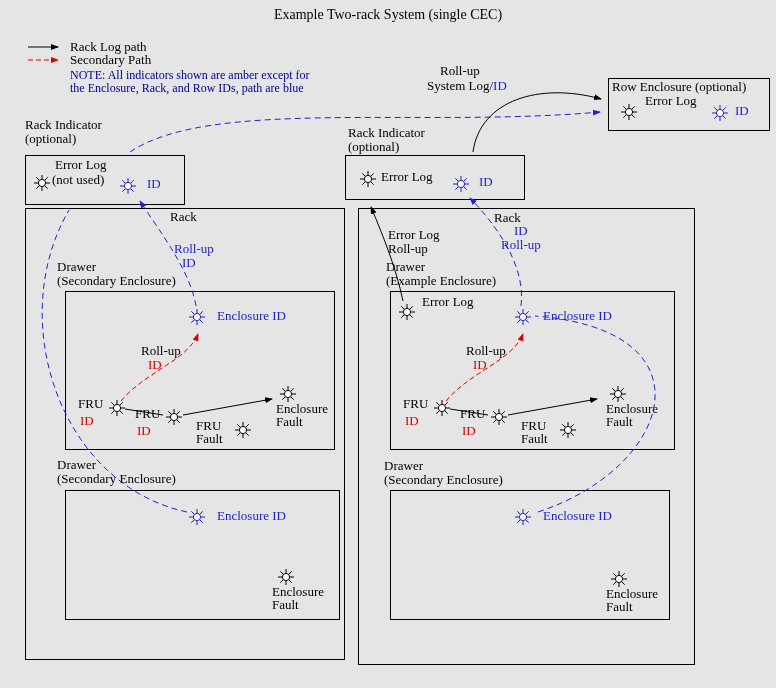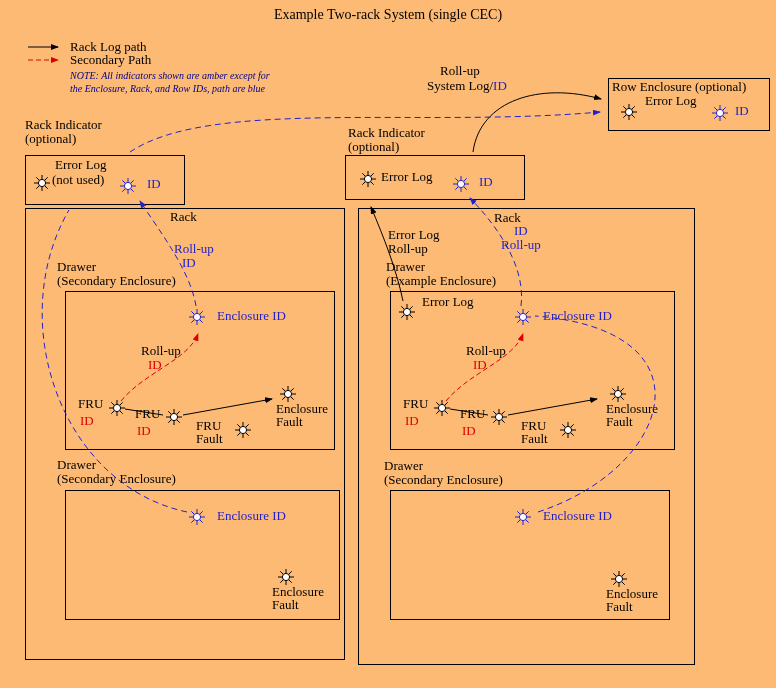--- a/index.html
+++ b/index.html
@@ -1,21 +1,21 @@
 <!DOCTYPE html>
 <html style="--blue: #2222cc; --red: #dd0000;"><head>
 <meta charset="utf-8">
 <style>
   * { margin:0; padding:0; box-sizing:border-box; }
   html,body { background:#fff; }
   body { font-family:"Liberation Serif", serif; color:#000; }
-  .canvas { position:relative; width:776px; height:688px; background:#fdba74; overflow:hidden; }
+  .canvas { position:relative; width:776px; height:688px; background:#e5e5e5; overflow:hidden; }
   .lbl { position:absolute; font-size:13px; line-height:14px; white-space:nowrap; }
   .title { width:776px; text-align:center; font-size:14px; }
-  .small { font-size:10px; line-height:13px;font-style:italic; }
+  .small { font-size:12px; line-height:13px; }
   .note { color:#00008b; }
   .blue { color:var(--blue); }
   .red { color:var(--red); }
   .box { position:absolute; border:1px solid #000; background:transparent; }
   .ind { position:absolute; width:18px; height:18px; color:#000; }
   .blue-ind { color:var(--blue); }
   svg.overlay { position:absolute; left:0; top:0; pointer-events:none; }
   .stk-k { stroke:#000; fill:none; stroke-width:1; }
   .stk-r { stroke:var(--red); fill:none; stroke-width:1; stroke-dasharray:5 3; }
   .stk-b { stroke:var(--blue); fill:none; stroke-width:1; stroke-dasharray:6 4; }

